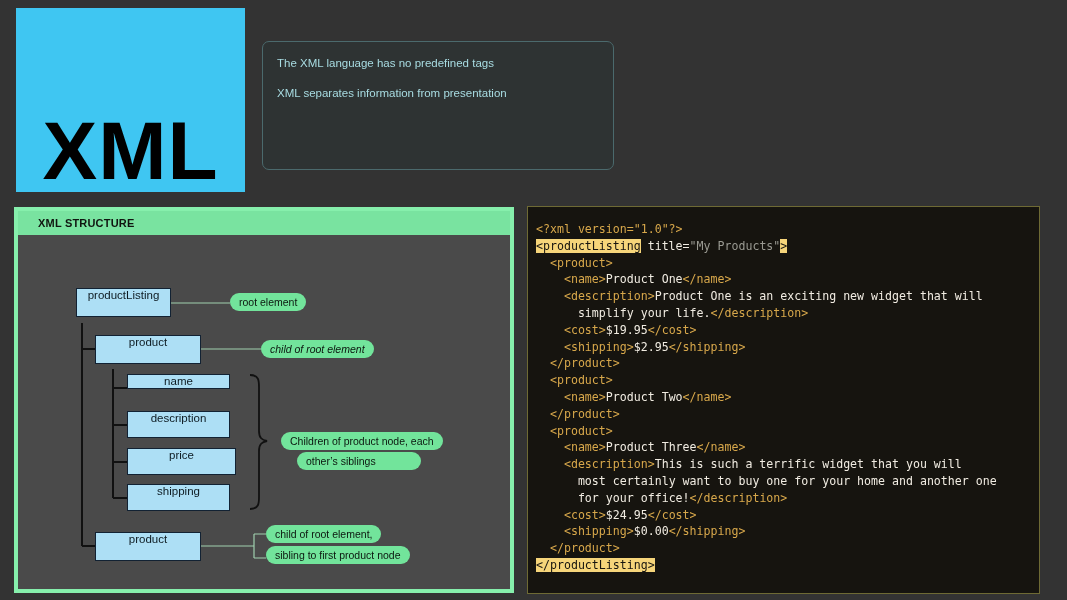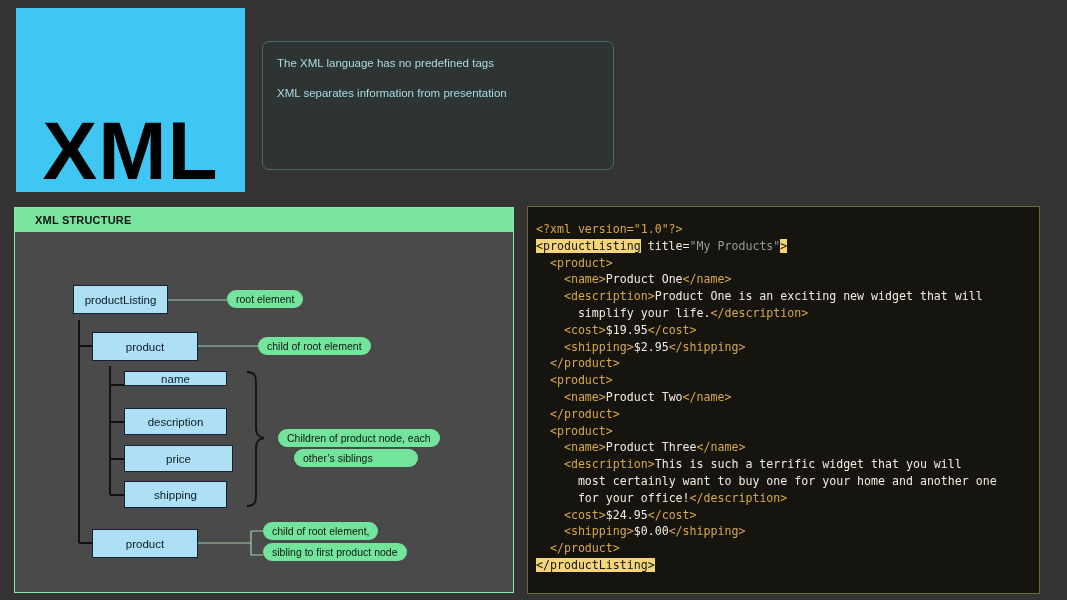--- a/index.html
+++ b/index.html
@@ -31,38 +31,38 @@
   }
   .fact {
     color: #a8dce2; font-size: 11.5px; line-height: 1;
     margin-bottom: 18.5px; white-space: nowrap;
   }
   .fact:first-child { margin-top: 6px; }
 
   
   #structure-panel {
     position: absolute; left: 14px; top: 207px; width: 500px; height: 386px;
-    border: 1px solid #86efac;
+    border: 4px solid #86efac;
     background: #4a4a4a;
   }
   #structure-header {
     height: 24px; background: #79e3a0;
     display: flex; align-items: center; padding-left: 20px;
   }
   #structure-header .title {
     color: #101510; font-size: 11px; font-weight: bold; letter-spacing: .2px;
   }
   #diagram { position: relative; width: 100%; height: 361px; }
   #diagram svg { position: absolute; left: 0; top: 0; }
 
   .node {
     position: absolute;
     background: #addff5;
     border: 1.6px solid #122233;
-    display: flex; align-items: center; justify-content: center;
+    display: flex; justify-content: center;
     color: #0d1b22; font-size: 11.5px;
   }
   .pill {
     position: absolute;
     background: #72e49b;
     border-radius: 9px;
     display: flex; align-items: center;
     padding: 4px 9px;
     color: #0c170f; font-size: 10.5px; white-space: nowrap;
   }
@@ -149,21 +149,21 @@
       <div class="node" style="left:109px; top:249px; width:103px; height:27px;">
         <span>shipping</span>
       </div>
       <div class="node" style="left:77px; top:297px; width:106px; height:29px;">
         <span>product</span>
       </div>
 
       <div class="pill" style="left:212px; top:58px; height:18px;">
         <span>root element</span>
       </div>
-      <div class="pill" style="left:243px; top:105px; height:18px;">
+      <div class="pill" style="left:243px; top:105px; height:18px;font-style:italic;">
         <span>child of root element</span>
       </div>
       <div class="pill" style="left:263px; top:197px; height:18px;">
         <span>Children of product node, each</span>
       </div>
       <div class="pill" style="left:279px; top:217px; height:18px; width:124px;">
         <span>other’s siblings</span>
       </div>
       <div class="pill" style="left:248px; top:290px; height:18px;">
         <span>child of root element,</span>

